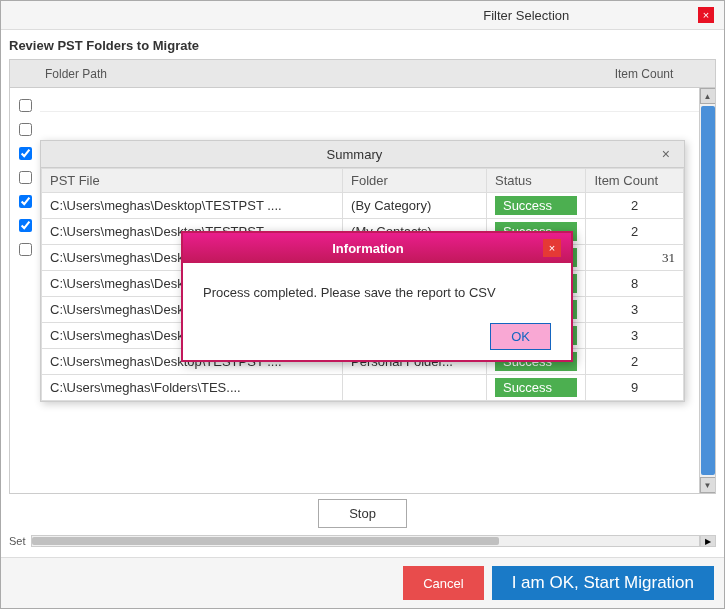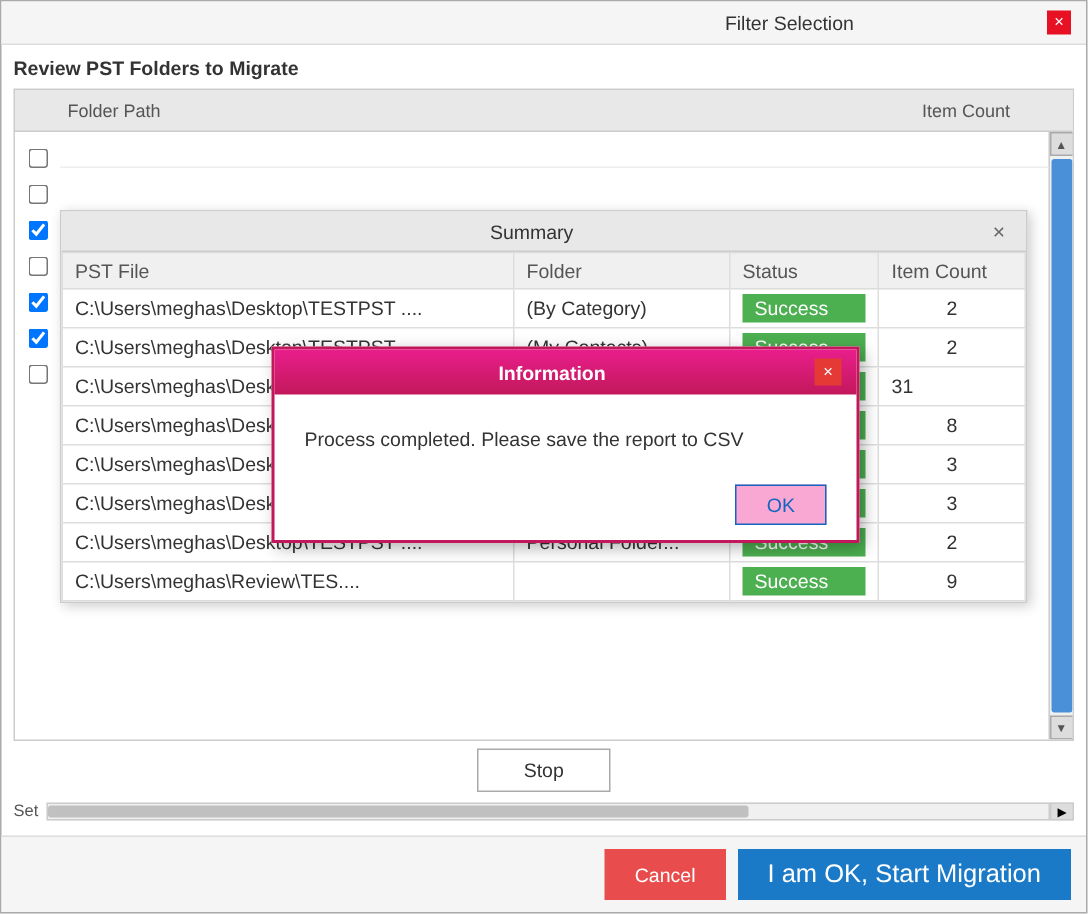--- a/index.html
+++ b/index.html
@@ -394,21 +394,21 @@
                 <tr>
       <td>C:\Users\meghas\Desktop\TESTPST ....</td>
       <td>(My Contacts)</td>
       <td><span class="status-success">Success</span></td>
       <td style="text-align:center;">2</td>
     </tr>
                 <tr>
       <td>C:\Users\meghas\Desktop\TESTPST ....</td>
       <td>All</td>
       <td><span class="status-success">Success</span></td>
-      <td style="text-align:left;">31</td>
+      <td style="text-align:right;font-family:Liberation Serif, serif;">31</td>
     </tr>
                 <tr>
       <td>C:\Users\meghas\Desktop\TESTPST ....</td>
       <td>Inbox</td>
       <td><span class="status-success">Success</span></td>
       <td style="text-align:center;">8</td>
     </tr>
                 <tr>
       <td>C:\Users\meghas\Desktop\TESTPST ....</td>
       <td>Calendar</td>
@@ -421,21 +421,21 @@
       <td><span class="status-success">Success</span></td>
       <td style="text-align:center;">3</td>
     </tr>
                 <tr>
       <td>C:\Users\meghas\Desktop\TESTPST ....</td>
       <td>Personal Folder...</td>
       <td><span class="status-success">Success</span></td>
       <td style="text-align:center;">2</td>
     </tr>
                 <tr>
-      <td>C:\Users\meghas\Review\TES....</td>
+      <td>C:\Users\meghas\Folders\TES....</td>
       <td></td>
       <td><span class="status-success">Success</span></td>
       <td style="text-align:center;">9</td>
     </tr>
               </tbody>
           </table>
         </div>
       </div>
     </div>
 

